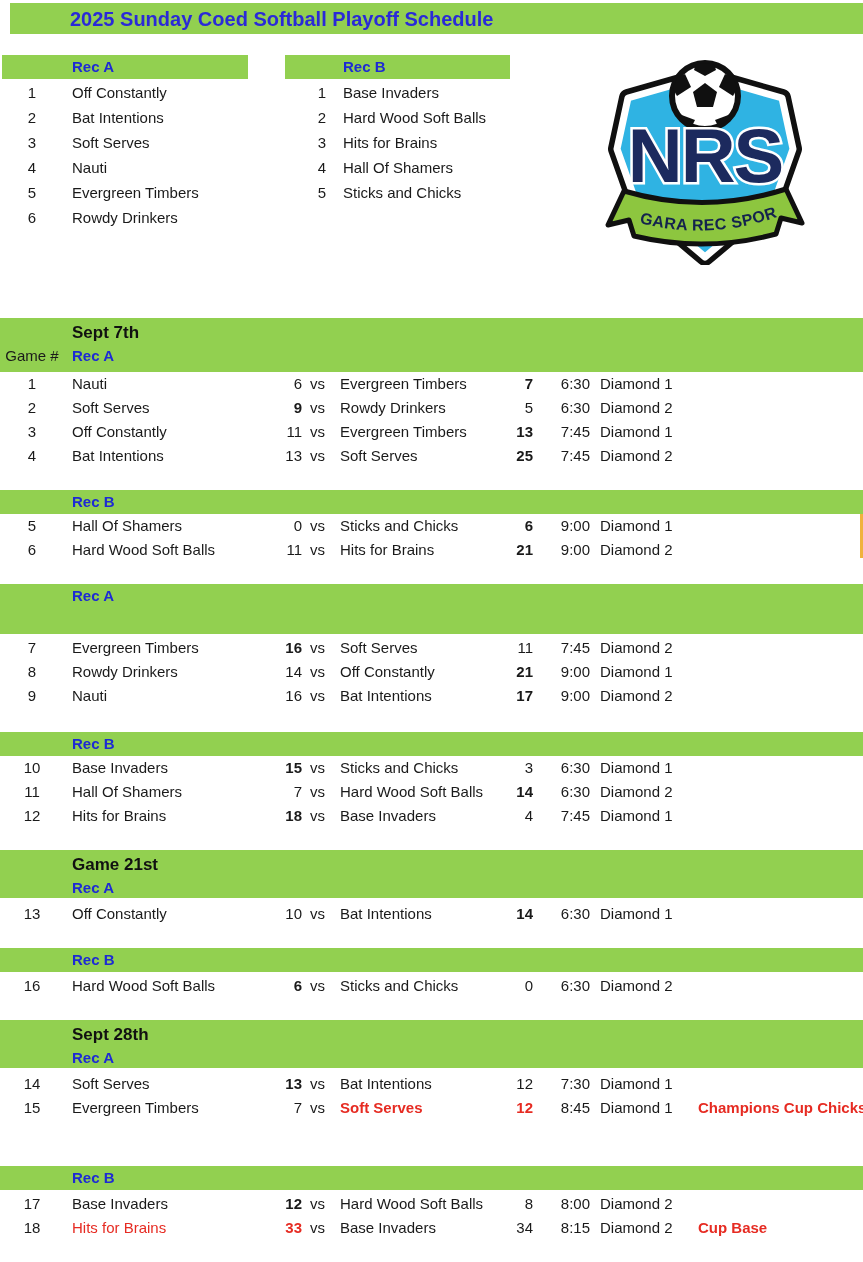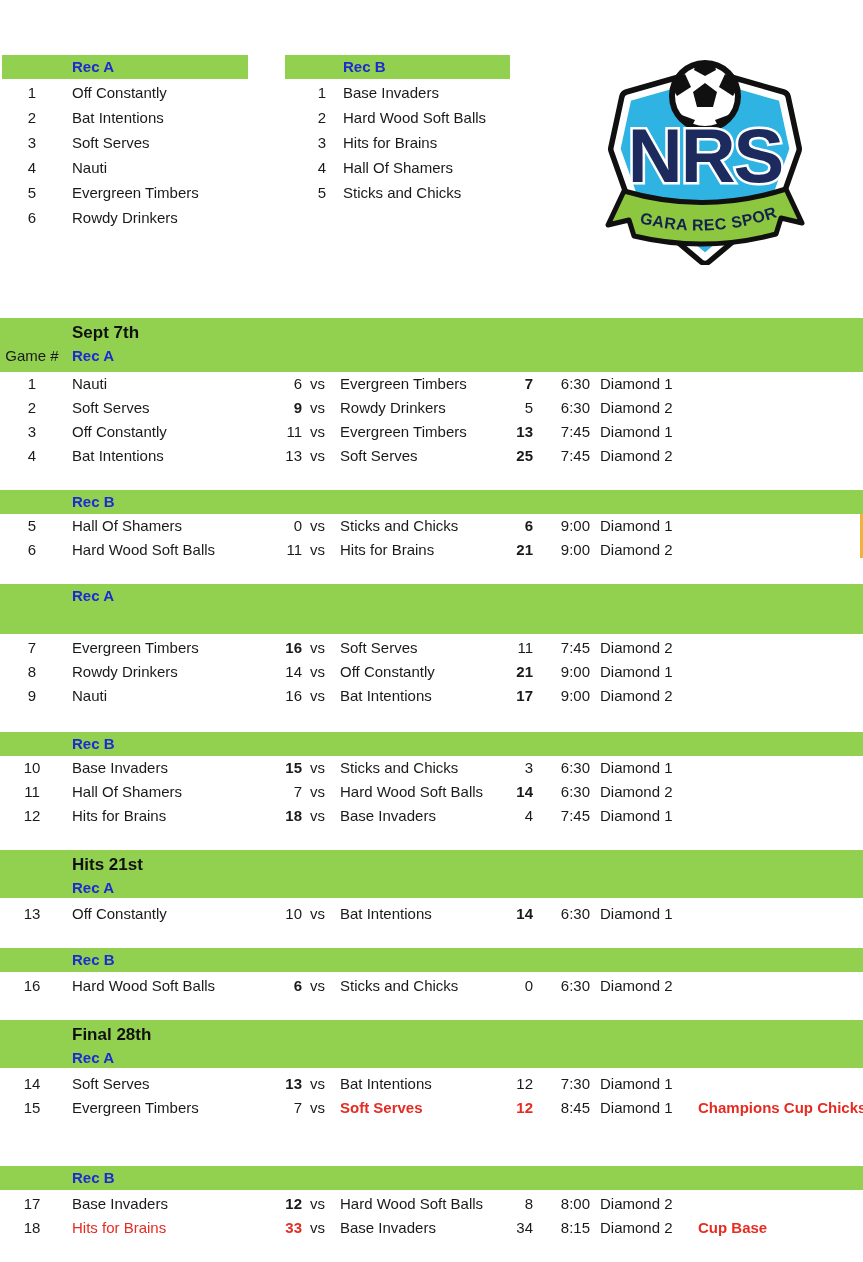--- a/index.html
+++ b/index.html
@@ -24,20 +24,23 @@
   .band-line2{position:relative;height:24px;line-height:24px;font-size:15px;}
   .band-single{line-height:24px;}
   .orange-mark{position:absolute;left:860px;top:514px;width:3px;height:44px;background:#f0b23c;}
   #logo{position:absolute;left:588px;top:50px;width:235px;height:215px;}
 </style>
 </head>
 <body>
 
 <div id="page">
 
+  <div class="title-band">
+    <span>2025 Sunday Coed Softball Playoff Schedule</span>
+  </div>
 
   <svg id="logo" viewBox="0 0 235 215">
     <defs>
       <clipPath id="ballclip">
           <circle cx="0" cy="0" r="33"></circle>
         </clipPath>
       <path id="bp" d="M48 172 Q117 191 186 168" fill="none"></path>
     </defs>
 
     <path d="M117 26 L194 48 L205 99 L188 147 L117 207 L46 147 L29 99 L40 48 Z" fill="none" stroke="#101010" stroke-width="18" stroke-linejoin="round"></path>
@@ -233,21 +236,21 @@
       <span class="cell center" style="left: 0px; width: 64px;">12</span>
       <span class="cell" style="left: 72px; width: 200px;">Hits for Brains</span>
       <span class="cell right b" style="left: 238px; width: 64px;">18</span>
       <span class="cell" style="left: 310px; width: 30px;">vs</span>
       <span class="cell" style="left: 340px; width: 166px;">Base Invaders</span>
       <span class="cell right" style="left: 476px; width: 57px;">4</span>
       <span class="cell right" style="left: 543px; width: 47px;">7:45</span>
       <span class="cell" style="left: 600px; width: 96px;">Diamond 1</span>
     </div>
     <div class="band" style="top: 850px; height: 48px;">
-      <div class="band-line1"><span>Hits 21st</span></div>
+      <div class="band-line1"><span>Game 21st</span></div>
       <div class="band-line2"><span class="blue-label ml72">Rec A</span></div>
     </div>
     <div class="row" style="top: 902px;">
       <span class="cell center" style="left: 0px; width: 64px;">13</span>
       <span class="cell" style="left: 72px; width: 200px;">Off Constantly</span>
       <span class="cell right" style="left: 238px; width: 64px;">10</span>
       <span class="cell" style="left: 310px; width: 30px;">vs</span>
       <span class="cell" style="left: 340px; width: 166px;">Bat Intentions</span>
       <span class="cell right b" style="left: 476px; width: 57px;">14</span>
       <span class="cell right" style="left: 543px; width: 47px;">6:30</span>
@@ -258,21 +261,21 @@
       <span class="cell center" style="left: 0px; width: 64px;">16</span>
       <span class="cell" style="left: 72px; width: 200px;">Hard Wood Soft Balls</span>
       <span class="cell right b" style="left: 238px; width: 64px;">6</span>
       <span class="cell" style="left: 310px; width: 30px;">vs</span>
       <span class="cell" style="left: 340px; width: 166px;">Sticks and Chicks</span>
       <span class="cell right" style="left: 476px; width: 57px;">0</span>
       <span class="cell right" style="left: 543px; width: 47px;">6:30</span>
       <span class="cell" style="left: 600px; width: 96px;">Diamond 2</span>
     </div>
     <div class="band" style="top: 1020px; height: 48px;">
-      <div class="band-line1"><span>Final 28th</span></div>
+      <div class="band-line1"><span>Sept 28th</span></div>
       <div class="band-line2"><span class="blue-label ml72">Rec A</span></div>
     </div>
     <div class="row" style="top: 1072px;">
       <span class="cell center" style="left: 0px; width: 64px;">14</span>
       <span class="cell" style="left: 72px; width: 200px;">Soft Serves</span>
       <span class="cell right b" style="left: 238px; width: 64px;">13</span>
       <span class="cell" style="left: 310px; width: 30px;">vs</span>
       <span class="cell" style="left: 340px; width: 166px;">Bat Intentions</span>
       <span class="cell right" style="left: 476px; width: 57px;">12</span>
       <span class="cell right" style="left: 543px; width: 47px;">7:30</span>

